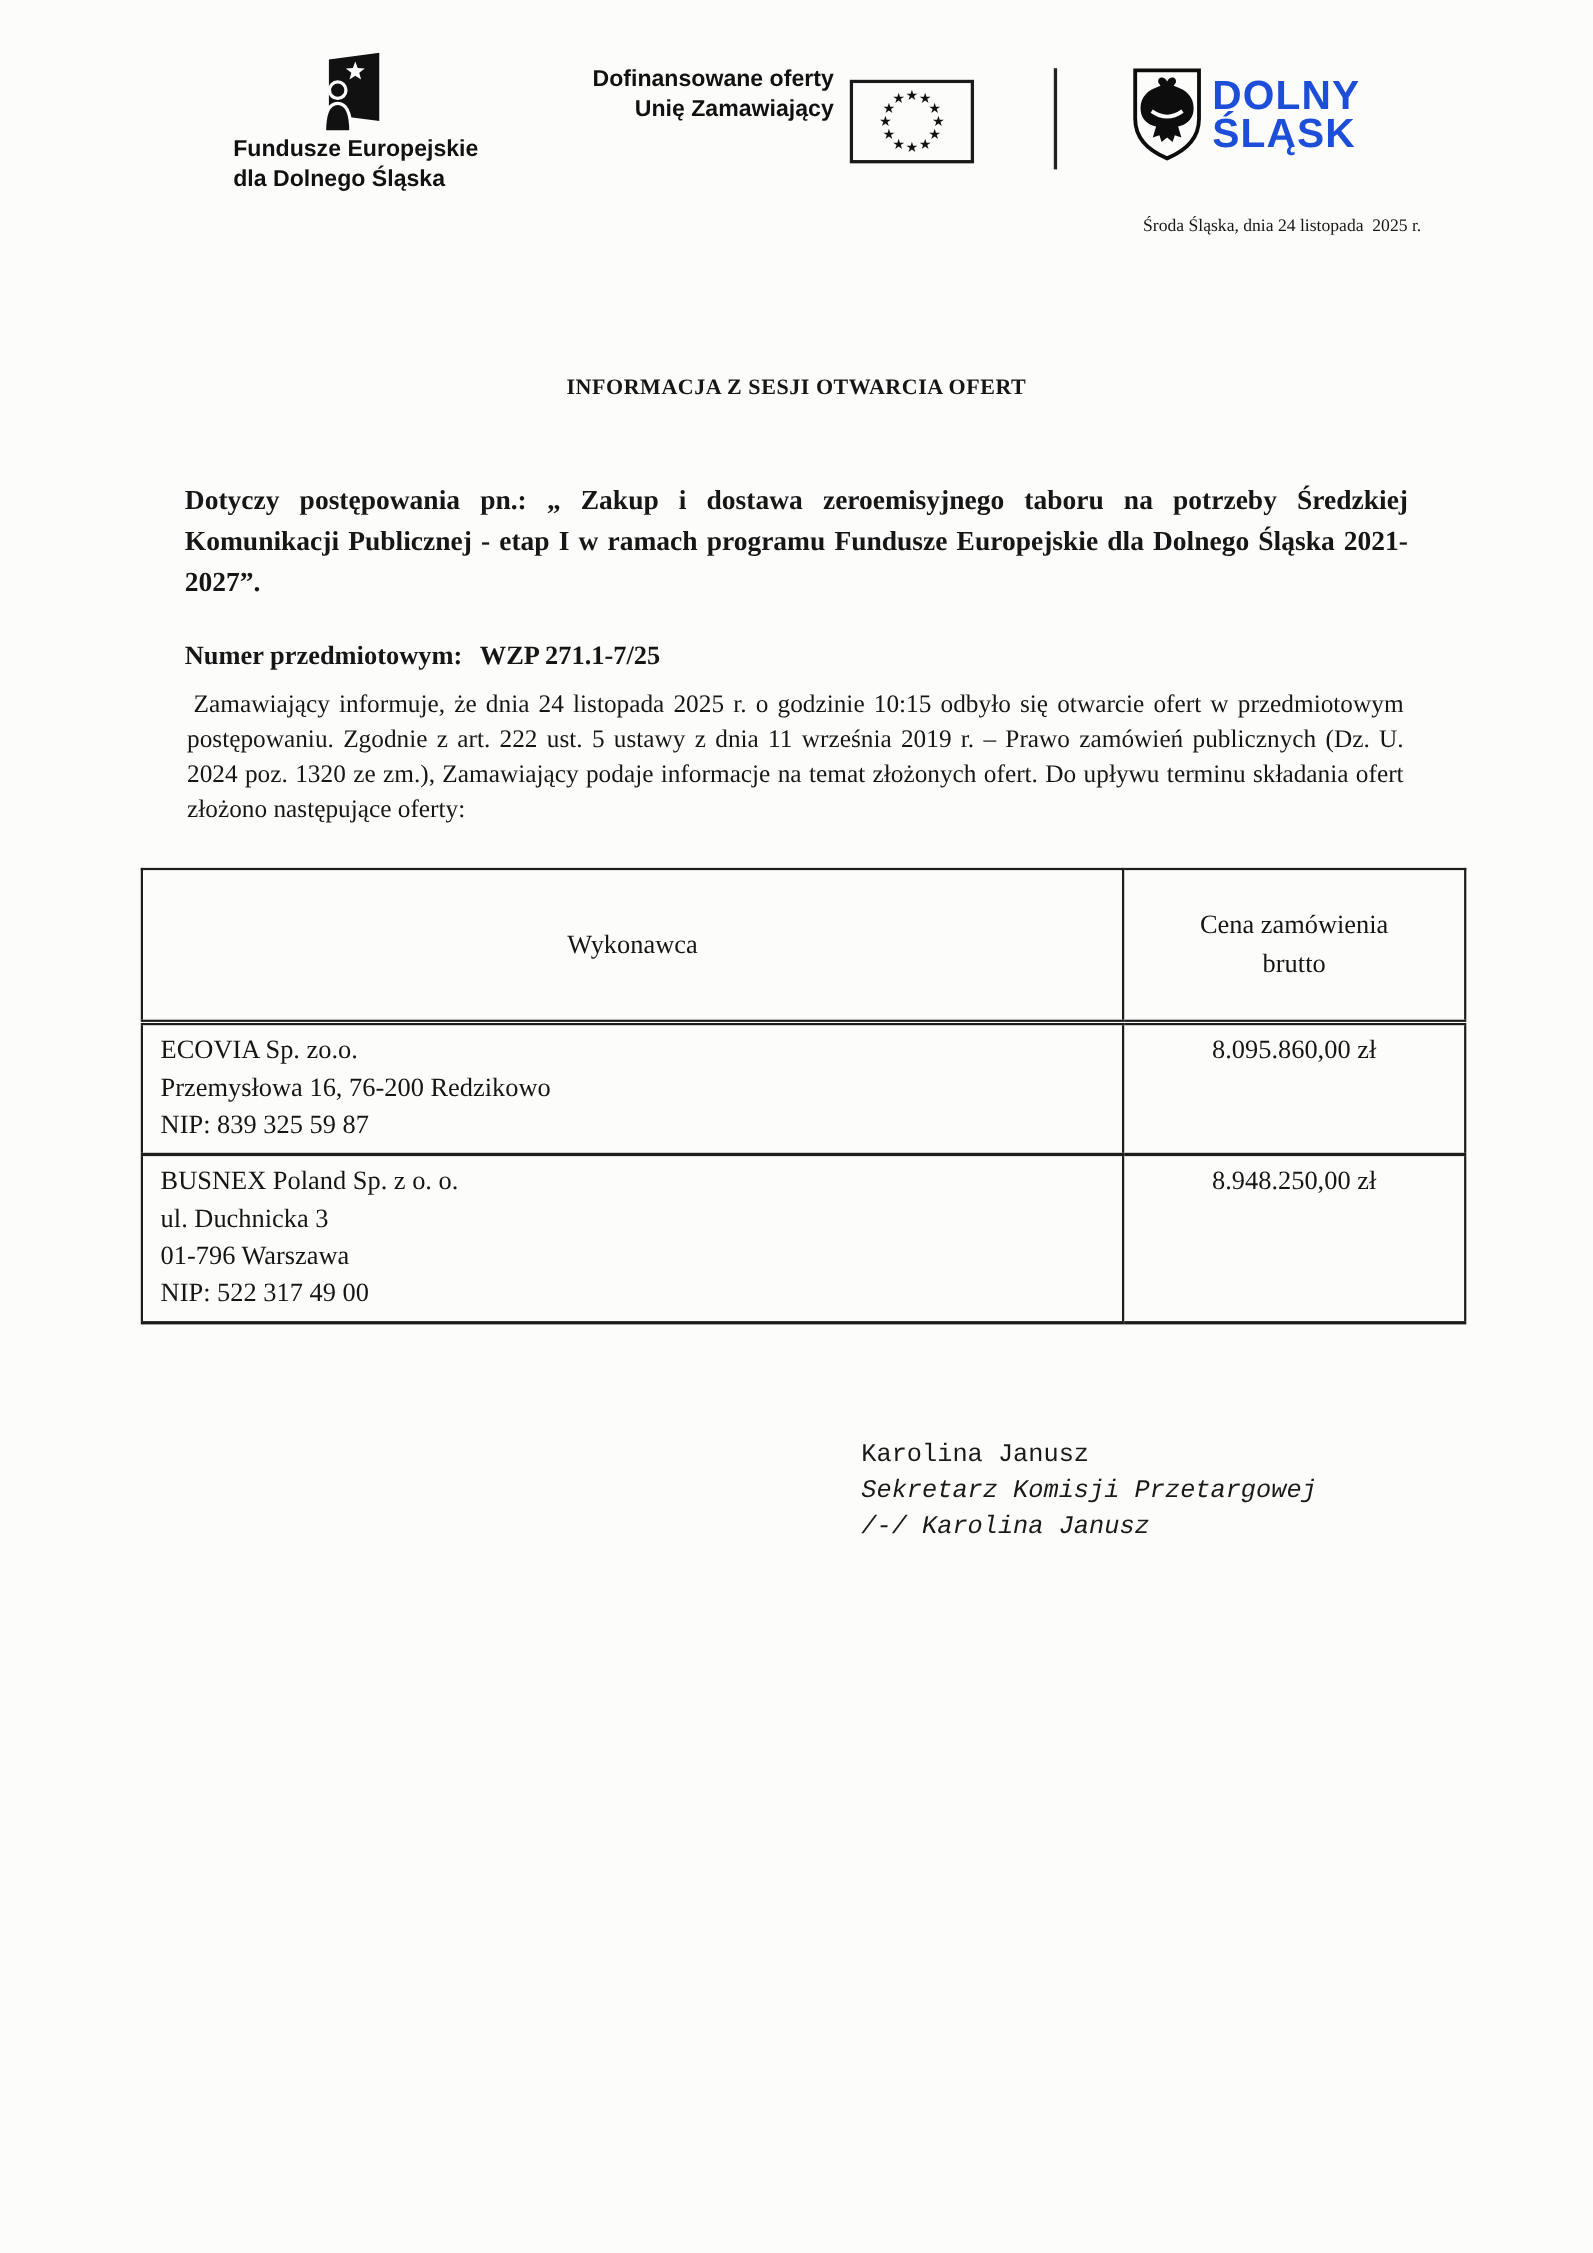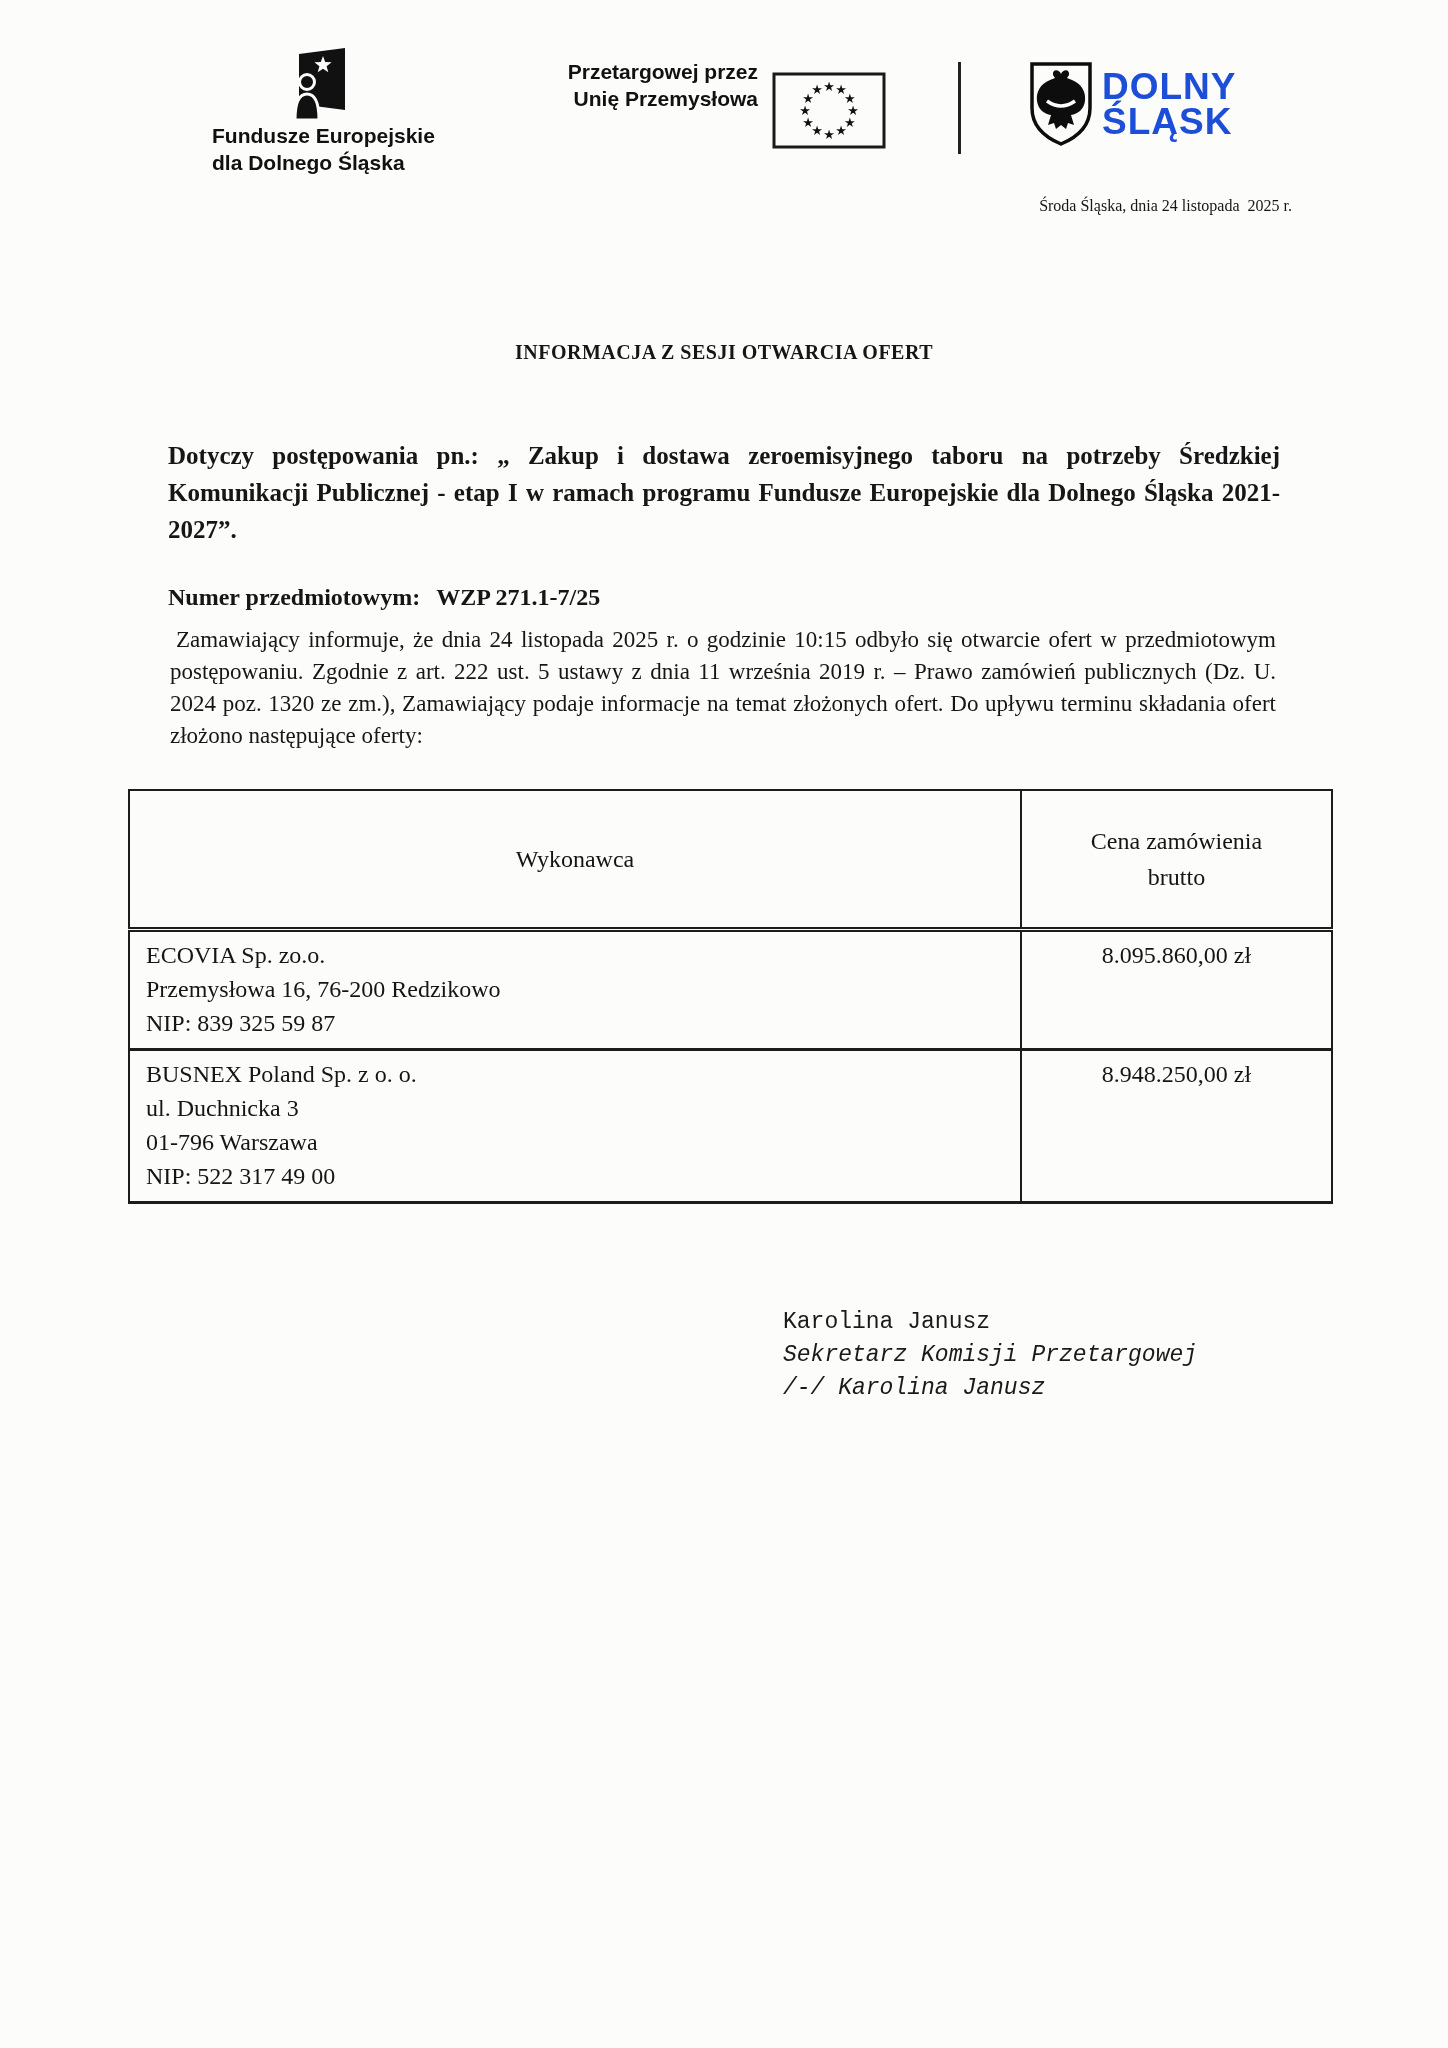--- a/index.html
+++ b/index.html
@@ -69,22 +69,22 @@
       <circle cx="20" cy="38" r="7.5" fill="#111" stroke="#fcfcfa" stroke-width="3"></circle>
       <path d="M8,76 C8,58 12,50 20,50 C28,50 32,58 32,76 Z" fill="#111" stroke="#fcfcfa" stroke-width="3"></path>
     </svg>
     <div class="fe-text">
       <div>Fundusze Europejskie</div>
       <div>dla Dolnego Śląska</div>
     </div>
   </div>
 
   <div class="eu-funding">
-    <div>Przetargowej przez</div>
-    <div>Unię Przemysłowa</div>
+    <div>Dofinansowane oferty</div>
+    <div>Unię Zamawiający</div>
   </div>
 
   <svg class="eu-flag" width="114" height="77" viewBox="0 0 114 77">
     <rect x="2" y="2" width="110" height="73" fill="#fcfcfa" stroke="#1a1a1a" stroke-width="3"></rect>
     <g fill="#111" font-size="13" text-anchor="middle" font-family="DejaVu Sans, sans-serif">
       <text x="57" y="18.5">★</text>
         <text x="69" y="21.7">★</text>
       <text x="77.8" y="30.5">★</text>
         <text x="81" y="42.5">★</text>
       <text x="77.8" y="54.5">★</text>

